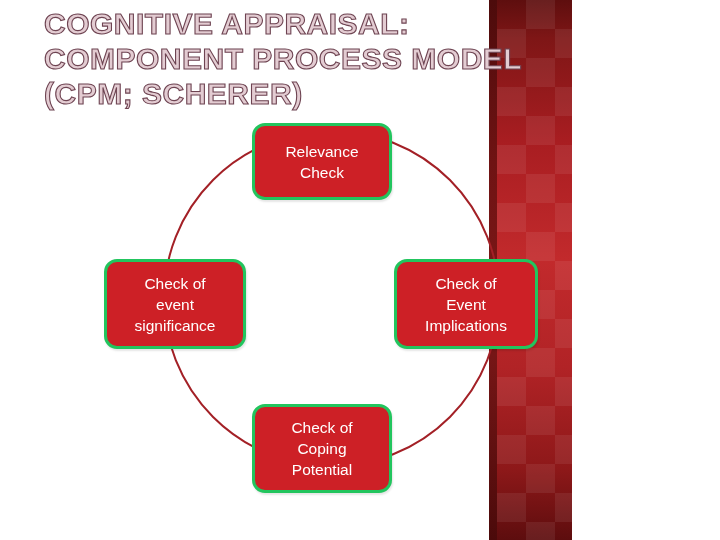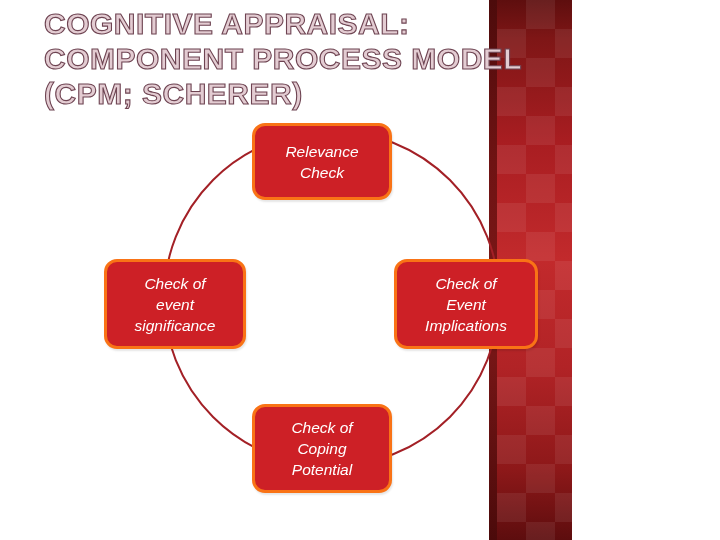--- a/index.html
+++ b/index.html
@@ -96,33 +96,32 @@
     width: 337px;
     height: 337px;
     border: 2px solid #a32026;
     border-radius: 50%;
     box-sizing: border-box;
   }
 
   .node {
     position: absolute;
     background: #cd2026;
-    border: 3px solid #f97316;
+    border: 3px solid #22c55e;
     border-radius: 13px;
     box-sizing: border-box;
     color: #ffffff;
     font-size: 15.5px;
     line-height: 21px;
     text-align: center;
     display: flex;
     align-items: center;
     justify-content: center;
     white-space: pre-line;
     box-shadow: 1px 2px 2px rgba(0,0,0,.10);
-    font-style: italic;
   }
   .node-top    { left: 252px; top: 123px;  width: 140px; height: 77px; }
   .node-left   { left: 104px; top: 259px;  width: 142px; height: 90px; }
   .node-right  { left: 394px; top: 259px;  width: 144px; height: 90px; }
   .node-bottom { left: 252px; top: 404px;  width: 140px; height: 89px; }
 
   
   .citation {
     position: absolute;
     left: 44px;

